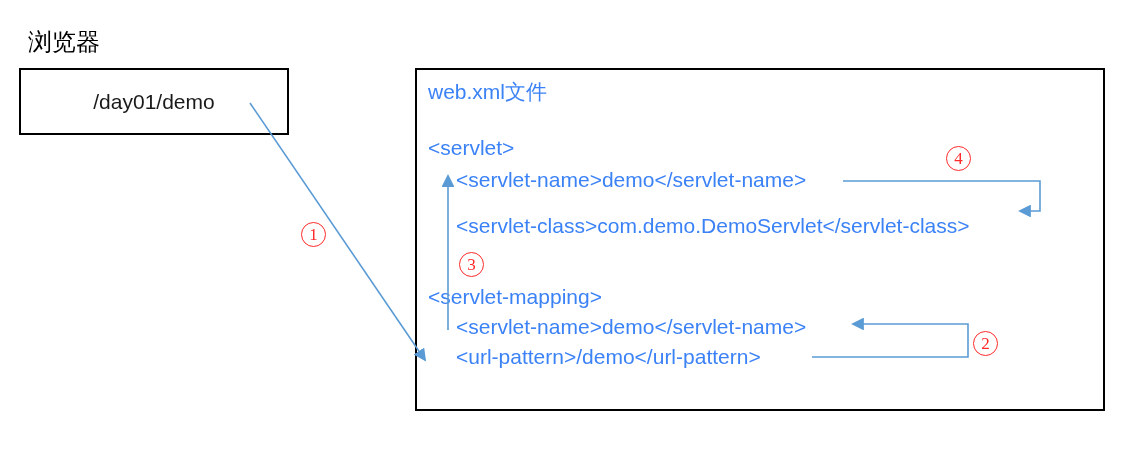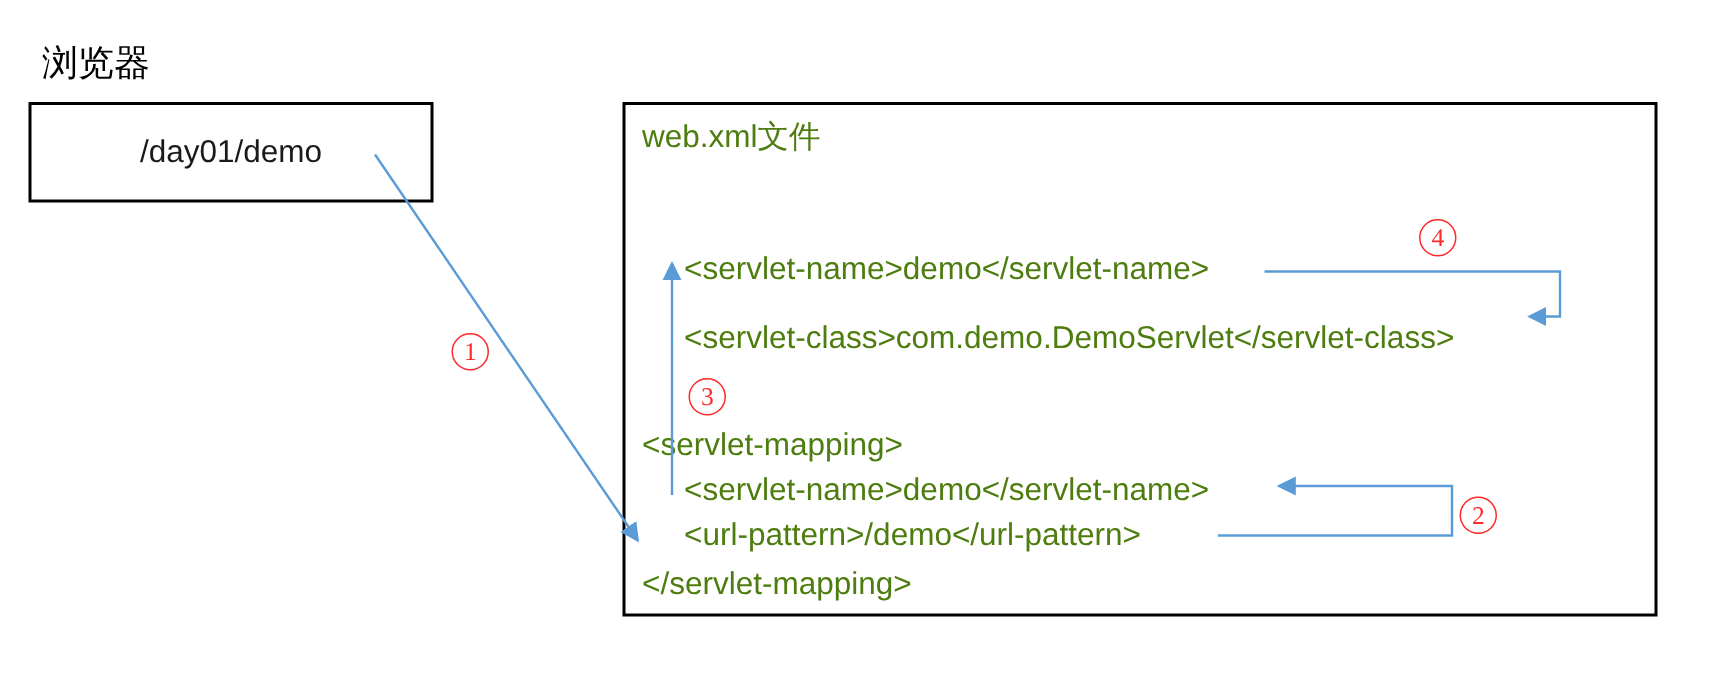--- a/index.html
+++ b/index.html
@@ -46,21 +46,21 @@
   #server-box {
     left: 415px; top: 68px;
     width: 690px; height: 343px;
   }
 
   .code-line {
     position: absolute;
     left: 428px;
     font-size: 21px;
     line-height: 26px;
-    color: #4d7c0f;
+    color: #3b82f6;
     white-space: nowrap;
   }
   .code-line.indent { left: 456px; }
 
   #file-label          { top: 79px;  }
   #code-servlet-open   { top: 135px; }
   #code-servlet-name-1 { top: 167px; }
   #code-servlet-class  { top: 213px; }
   #code-servlet-close  { top: 227px; }
   #code-mapping-open   { top: 284px; }
@@ -105,26 +105,26 @@
   <div class="section-title" id="server-title">服务器</div>
 
   <div class="outline-box" id="browser-box">
     <span id="browser-url">/day01/demo</span>
   </div>
 
   <div class="outline-box" id="server-box"></div>
 
   <div class="code-line" id="file-label">web.xml文件</div>
 
+  <div class="code-line" id="code-servlet-open">&lt;servlet&gt;</div>
   <div class="code-line indent" id="code-servlet-name-1">&lt;servlet-name&gt;demo&lt;/servlet-name&gt;</div>
   <div class="code-line indent" id="code-servlet-class">&lt;servlet-class&gt;com.demo.DemoServlet&lt;/servlet-class&gt;</div>
   <div class="code-line" id="code-mapping-open">&lt;servlet-mapping&gt;</div>
   <div class="code-line indent" id="code-servlet-name-2">&lt;servlet-name&gt;demo&lt;/servlet-name&gt;</div>
   <div class="code-line indent" id="code-url-pattern">&lt;url-pattern&gt;/demo&lt;/url-pattern&gt;</div>
-  <div class="code-line" id="code-mapping-close">&lt;/servlet-mapping&gt;</div>
 
   <div class="step-badge" id="step-1">1</div>
   <div class="step-badge" id="step-2">2</div>
   <div class="step-badge" id="step-3">3</div>
   <div class="step-badge" id="step-4">4</div>
 
   <svg id="arrow-overlay" viewBox="0 0 1147 461" xmlns="http://www.w3.org/2000/svg">
     <defs>
       <marker id="arrowhead" viewBox="0 0 10 10" refX="8.5" refY="5" markerWidth="8" markerHeight="8" orient="auto-start-reverse">
         <path d="M0,0 L10,5 L0,10 z" fill="#5b9bd5"></path>

